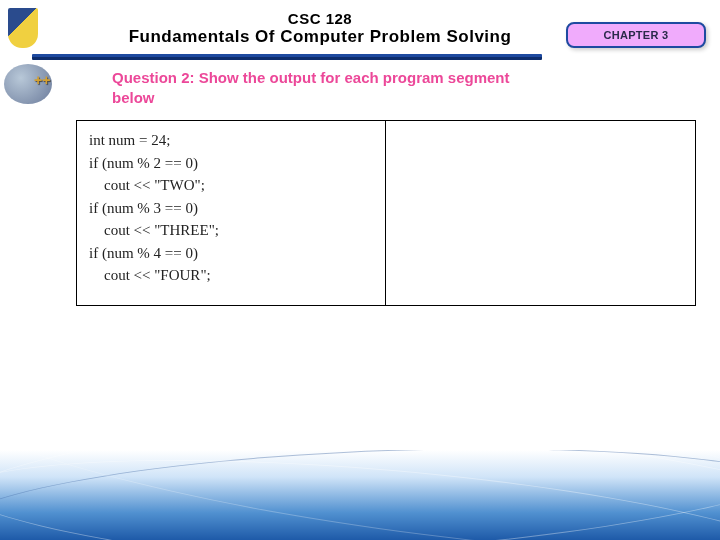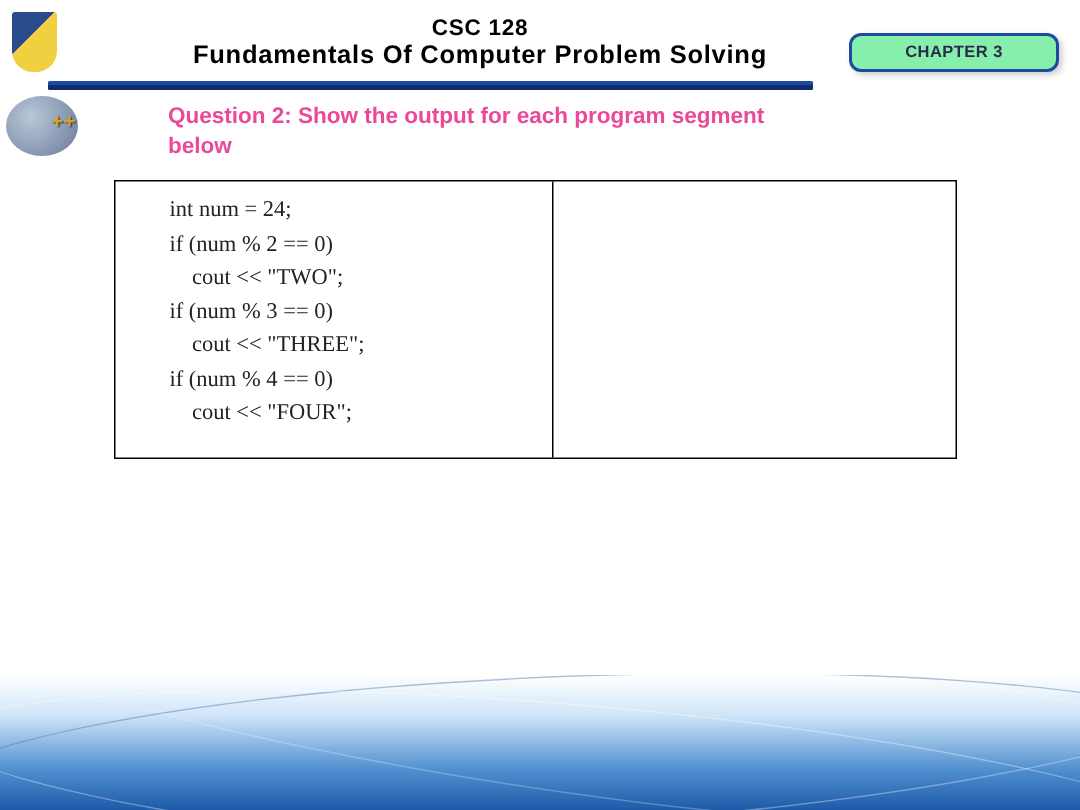--- a/index.html
+++ b/index.html
@@ -54,21 +54,21 @@
     width: 510px;
     height: 6px;
     background: linear-gradient(to bottom, #1e4aa0 0%, #1e4aa0 50%, #0d2d6d 50%, #0d2d6d 100%);
     border-radius: 1px;
   }
   .chapter-badge {
     position: absolute;
     right: 14px;
     top: 22px;
     width: 140px;
-    background: #86efac;
+    background: #f0abfc;
     border: 2px solid #1e4aa0;
     border-radius: 8px;
     text-align: center;
     padding: 4px 2px;
     box-shadow: 2px 2px 4px rgba(0,0,0,0.2);
   }
   .chapter-badge div {
     font-weight: 900;
     font-size: 11px;
     color: #2a2a4a;
@@ -105,25 +105,24 @@
     width: 430px;
     font-weight: bold;
     font-size: 15px;
     color: #ec4899;
     line-height: 1.35;
   }
   .code-table {
     position: absolute;
     left: 76px;
     top: 120px;
-    width: 562px;
+    width: 620px;
     height: 186px;
     border: 1.5px solid #000;
     display: flex;
-    padding-left: 24px;
   }
   .code-cell {
     width: 50%;
     padding: 8px 12px;
     font-family: "Times New Roman", serif;
     font-size: 15px;
     color: #222;
     line-height: 1.5;
     white-space: pre;
   }

